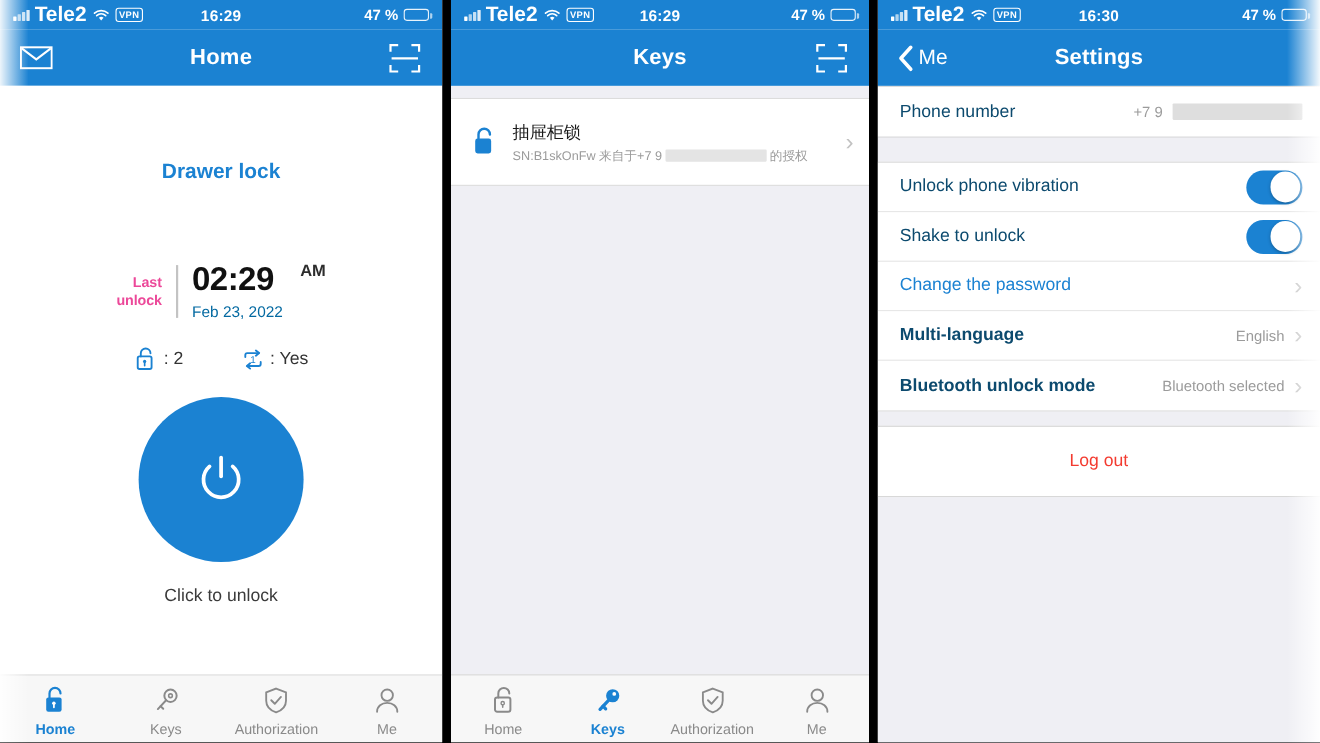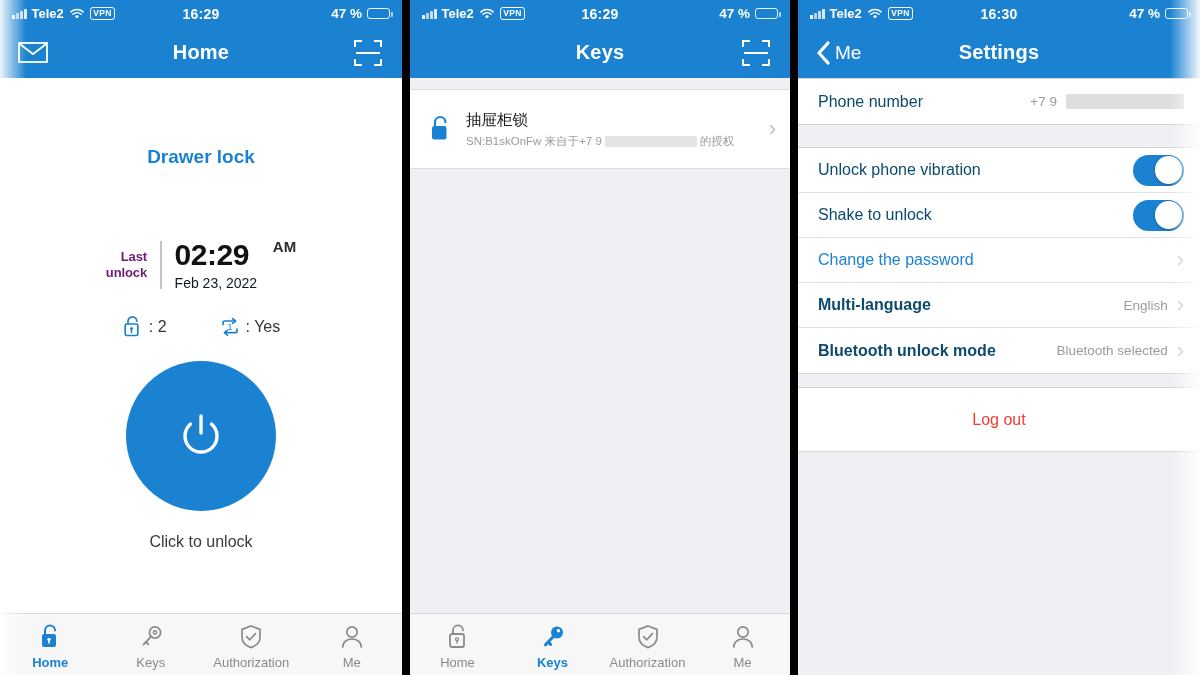--- a/index.html
+++ b/index.html
@@ -42,21 +42,21 @@
     position: absolute; left: 0; right: 0; text-align: center;
     font-size: 14px; font-weight: bold; letter-spacing: .2px;
   }
   .sb-right { margin-left: auto; display: flex; align-items: center; gap: 5px; z-index: 2; justify-content: flex-end; }
   .signal { display: flex; align-items: flex-end; gap: 1.5px; height: 10px; }
   .signal i { display: block; width: 2.5px; background: #fff; border-radius: .5px; }
   .signal i:nth-child(1) { height: 4px; opacity: 1; }
   .signal i:nth-child(2) { height: 6px; opacity: .65; }
   .signal i:nth-child(3) { height: 8px; opacity: .75; }
   .signal i:nth-child(4) { height: 10px; opacity: .85; }
-  .carrier { font-size: 13px; font-weight: bold; }
+  .carrier { font-size: 19px; font-weight: bold; }
   .vpn {
     border: 1.4px solid #fff; border-radius: 3px; font-size: 8.5px;
     padding: 0px 2.5px; font-weight: bold; line-height: 11px; letter-spacing: .3px;
   }
   .batt-pct { font-size: 13.5px; font-weight: bold; }
   .batt-body {
     width: 23px; height: 11.5px; border: 1.4px solid rgba(255,255,255,.9);
     border-radius: 3px; padding: 1.2px; position: relative;
   }
   .batt-fill { height: 100%; width: 47%; background: #f6c915; border-radius: 1.2px; }
@@ -79,29 +79,29 @@
   .nav-right { margin-left: auto; }
   .back-btn { display: flex; align-items: center; gap: 4px; cursor: pointer; }
   .back-label { font-size: 19px; }
 
   
   .p1-body { flex: 1; background: #fff; position: relative; display: flex; flex-direction: column; align-items: center; }
   .lock-name { margin-top: 68px; color: #1b82d2; font-size: 19px; font-weight: bold; }
 
   .lastunlock { margin-top: 70px; display: flex; align-items: center; gap: 13px; }
   .lu-label {
-    font-size: 13px; font-weight: bold; color: #701a75; line-height: 16px;
+    font-size: 13px; font-weight: bold; color: #ec4899; line-height: 16px;
     text-align: right; letter-spacing: -.1px;
   }
   .lu-sep { width: 1.5px; height: 48px; background: #c3c3c3; }
   .lu-right { display: flex; flex-direction: column; }
   .lu-time-row { display: flex; align-items: flex-start; gap: 24px; }
   .lu-time { font-size: 30px; font-weight: bold; color: #111; letter-spacing: -.5px; }
   .lu-ampm { font-size: 15px; font-weight: bold; color: #2d2d2d; }
-  .lu-date { font-size: 14px; color: #0f172a; margin-top: 3px; }
+  .lu-date { font-size: 14px; color: #0369a1; margin-top: 3px; }
 
   .stats { margin-top: 24px; display: flex; align-items: center; gap: 52px; }
   .stat { display: flex; align-items: center; gap: 5px; }
   .stat-val { font-size: 16px; color: #333; }
 
   .unlock-btn {
     margin-top: 22px; width: 150px; height: 150px; border-radius: 50%;
     background: #1b82d2; display: flex; align-items: center; justify-content: center;
     cursor: pointer; border: none;
   }

